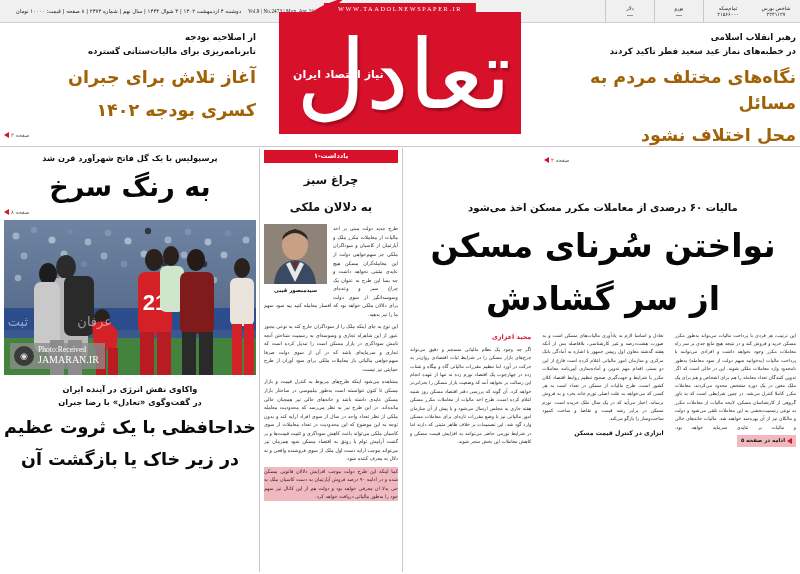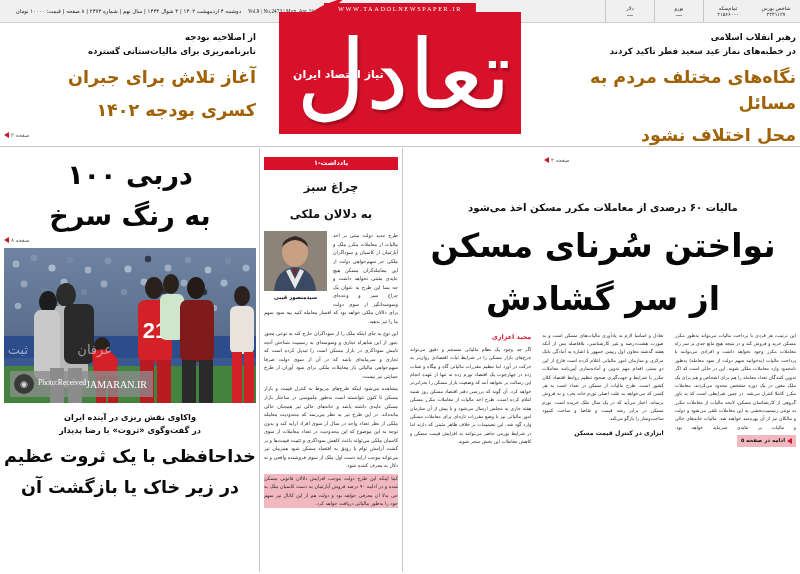--- a/index.html
+++ b/index.html
@@ -75,30 +75,30 @@
                line-height:1.32;margin-top:5px;}
   .sport-pm{margin-top:4px;}
   .photo{position:relative;width:252px;height:155px;margin-top:5px;
          overflow:hidden;background:#5b6d86;}
   .watermark{position:absolute;left:6px;bottom:6px;background:rgba(140,140,140,.78);
              display:flex;align-items:center;gap:4px;padding:3px 6px 3px 4px;
              direction:ltr;}
   .wm-logo{width:20px;height:20px;border-radius:50%;background:#3a3a3a;
            display:flex;align-items:center;justify-content:center;color:#ddd;
            font-size:9px;}
-  .wm-text{display:flex;line-height:1.15;}
+  .wm-text{display:flex;flex-direction:column;line-height:1.15;}
   .wm-l1{font-size:7.6px;color:#fff;font-family:"Liberation Serif",serif;}
   .wm-l2{font-size:10px;color:#fff;font-family:"Liberation Serif",serif;}
   .energy{margin-top:8px;text-align:center;}
   .energy-kicker{font-size:8.2px;font-weight:bold;color:#111;line-height:1.6;}
   .energy-title{font-size:17.5px;font-weight:bold;color:#0a0a0a;
                 line-height:1.45;margin-top:6px;}
 
   
-  .col-mid{position:absolute;left:264px;top:150px;width:134px;margin-top:7px;}
+  .col-mid{position:absolute;left:264px;top:150px;width:134px;}
   .note-tag{background:#d8112a;color:#fff;font-size:6.6px;font-weight:bold;
             text-align:center;padding:2.4px 0;width:100%;}
   .note-title{font-size:11.5px;font-weight:bold;color:#111;text-align:center;
               line-height:1.55;margin-top:9px;}
   .note-body{margin-top:8px;font-size:4.9px;line-height:1.74;color:#2a2a2a;
              text-align:justify;}
   .author-card{float:left;width:63px;margin:0 6px 4px 0;}
   .author-photo{width:63px;height:60px;background:#6e6258;position:relative;
                 overflow:hidden;}
   .author-name{font-size:5.4px;font-weight:bold;color:#111;text-align:center;
@@ -186,21 +186,21 @@
       <span class="tri"></span>
       <span class="pagenum">صفحه ۲</span>
     </div>
   </div>
 
   <div class="hr-full" style="top:146px;"></div>
   <div class="vr" style="left:259px;top:148px;height:424px;"></div>
   <div class="vr" style="left:402px;top:148px;height:424px;"></div>
 
   <div class="col-left">
-    <div class="sport-title">دربی ۱۰۰</div>
+    <div class="sport-kicker">پرسپولیس با یک گل فاتح شهرآورد قرن شد</div>
     <div class="sport-title">به رنگ سرخ</div>
     <div class="pagemark l sport-pm">
       <span class="tri"></span>
       <span class="pagenum">صفحه ۸</span>
     </div>
 
     <div class="photo">
       <svg width="252" height="155" viewBox="0 0 252 155">
         <defs>
           <linearGradient id="crowd" x1="0" y1="0" x2="0" y2="1">
@@ -293,22 +293,22 @@
       <div class="watermark">
         <span class="wm-logo">◉</span>
         <span class="wm-text">
           <span class="wm-l1">Photo:Received</span>
           <span class="wm-l2">JAMARAN.IR</span>
         </span>
       </div>
     </div>
 
     <div class="energy">
-      <div class="energy-kicker">واکاوی نقش ریزی در آینده ایران</div>
-      <div class="energy-kicker">در گفت‌وگوی «ثروت» با رضا پدیدار</div>
+      <div class="energy-kicker">واکاوی نقش انرژی در آینده ایران</div>
+      <div class="energy-kicker">در گفت‌وگوی «تعادل» با رضا جبران</div>
       <div class="energy-title">خداحافظی با یک ثروت عظیم</div>
       <div class="energy-title">در زیر خاک یا بازگشت آن</div>
     </div>
   </div>
 
   <div class="col-mid">
     <div class="note-tag">یادداشت-۱</div>
     <div class="note-title">چراغ سبز</div>
     <div class="note-title">به دلالان ملکی</div>
     <div class="note-body">

